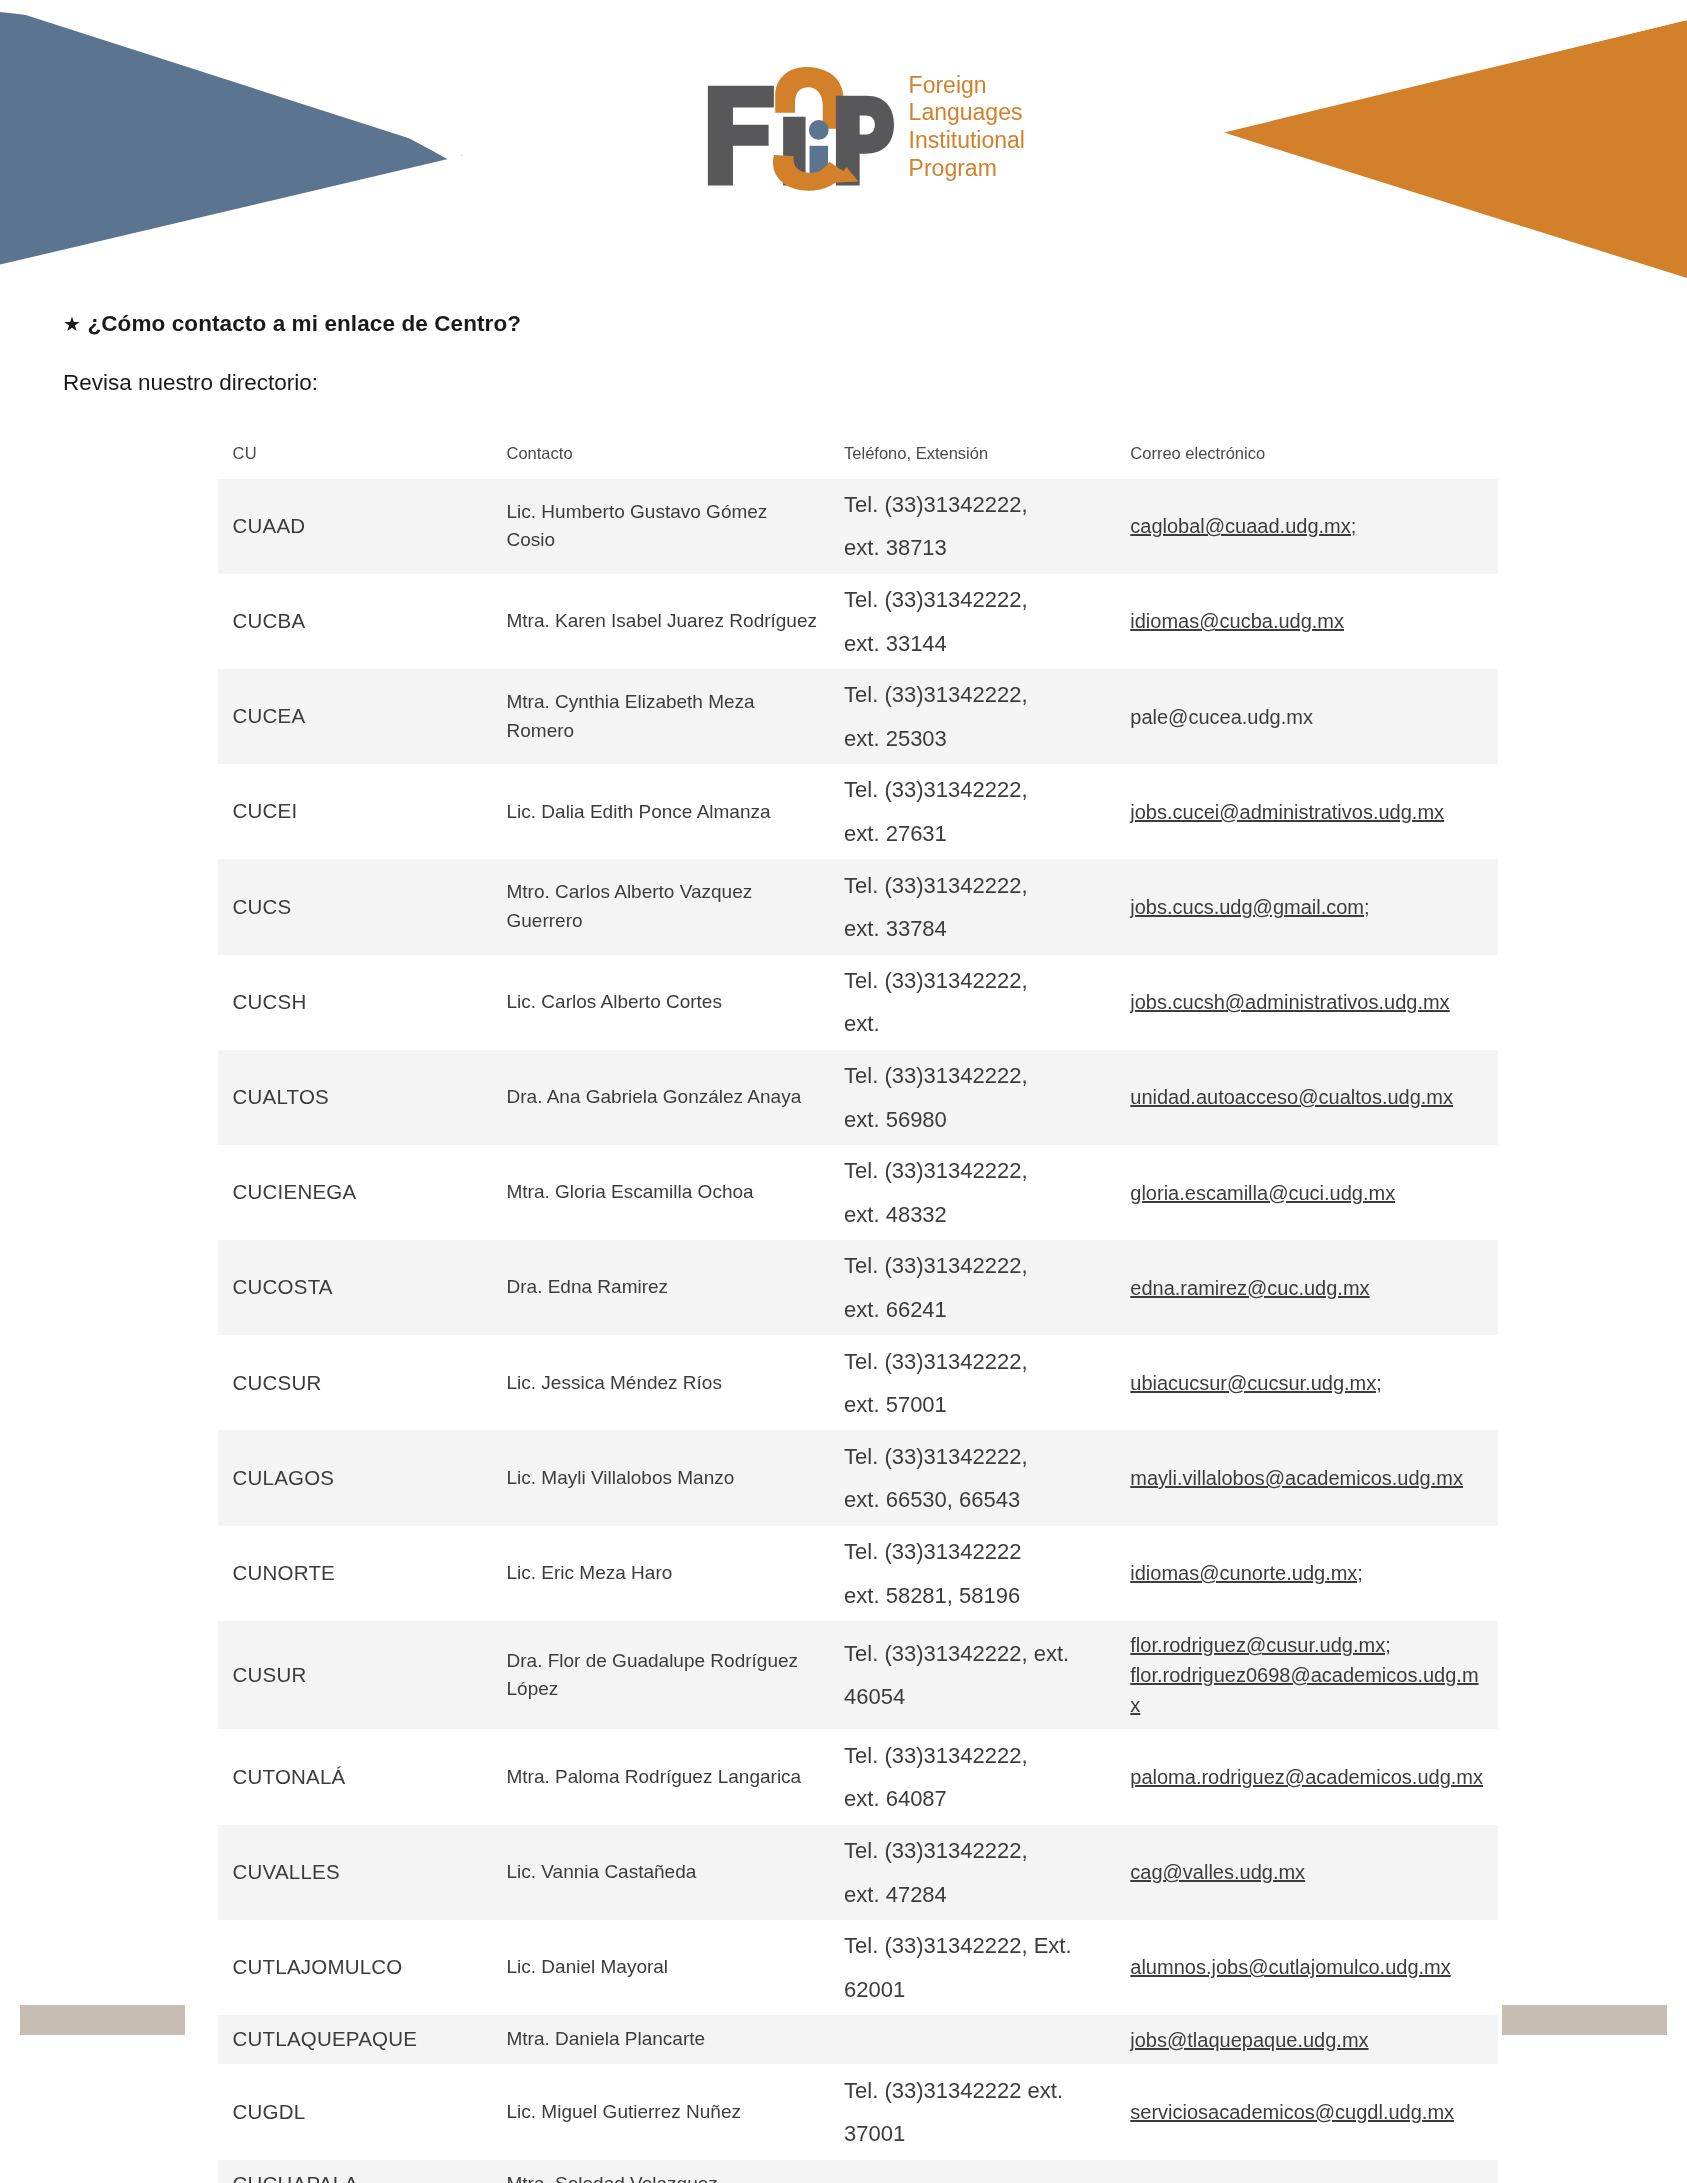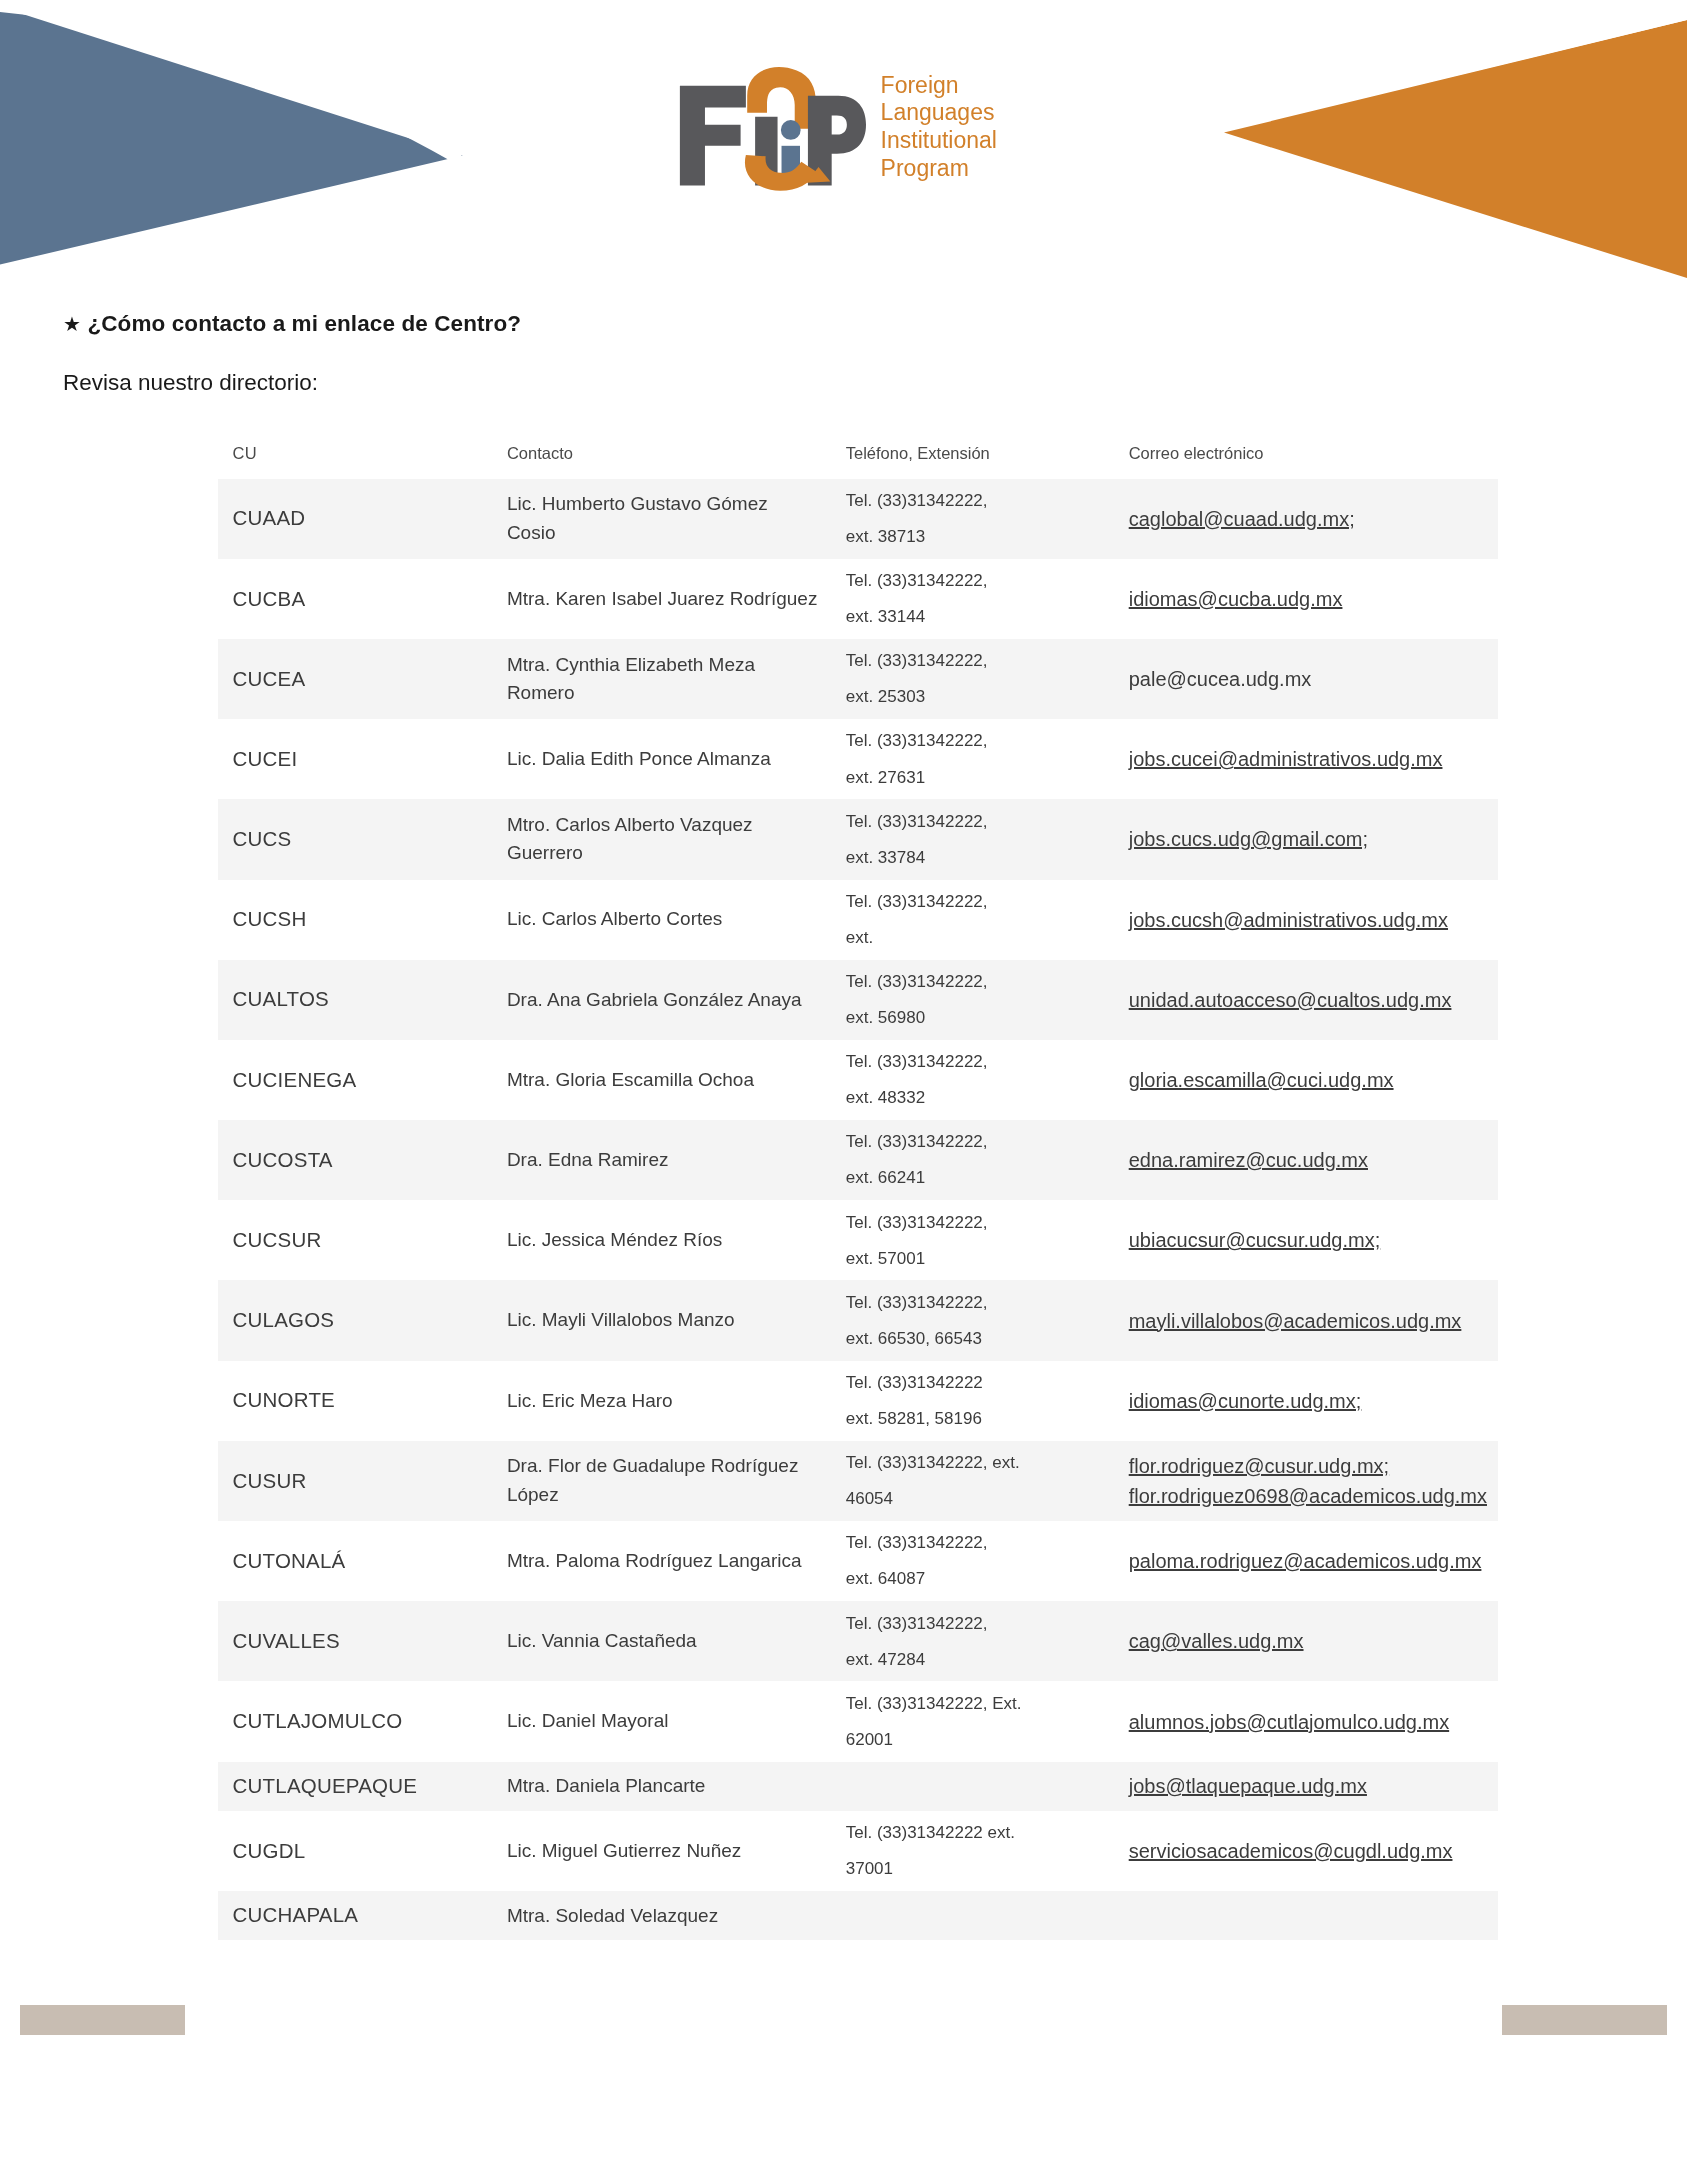--- a/index.html
+++ b/index.html
@@ -33,21 +33,21 @@
     position: absolute;
     right: 0;
     top: 20px;
     width: 463px;
     height: 278px;
   }
 
   
   .logo-wrap {
     position: absolute;
-    left: 668px;
+    left: 696px;
     top: 56px;
     display: flex;
     align-items: center;
   }
   .logo-mark {
     width: 198px;
     height: 142px;
     position: relative;
   }
   .logo-text {
@@ -102,21 +102,21 @@
   table.directory td {
     vertical-align: middle;
     padding: 9.3px 10.6px 9.3px 14.6px;
     line-height: 1.5;
   }
   table.directory tbody tr:nth-child(odd) { background: #f4f4f4; }
   table.directory tbody tr:nth-child(even) { background: #ffffff; }
 
   .c-cu    { width: 258px; font-size: 20.5px; color: #3c3c3c; letter-spacing: 0.2px; }
   .c-name  { width: 344px; font-size: 19px; color: #3c3c3c; }
-  .c-tel   { width: 278px; font-size: 17px; color: #3c3c3c; }
+  .c-tel   { width: 278px; font-size: 22px; color: #3c3c3c; }
   .c-mail  { width: 397px; font-size: 20px; color: #3c3c3c; }
   .c-mail a, .mailtxt {
     color: #3c3c3c;
     text-decoration: underline;
     word-break: break-word;
   }
   .mailtxt.plain { text-decoration: none; }
   .tel-2 { display:block; }
   .tel-2 .l2 { display:block; margin-top: 10.6px; }
 

